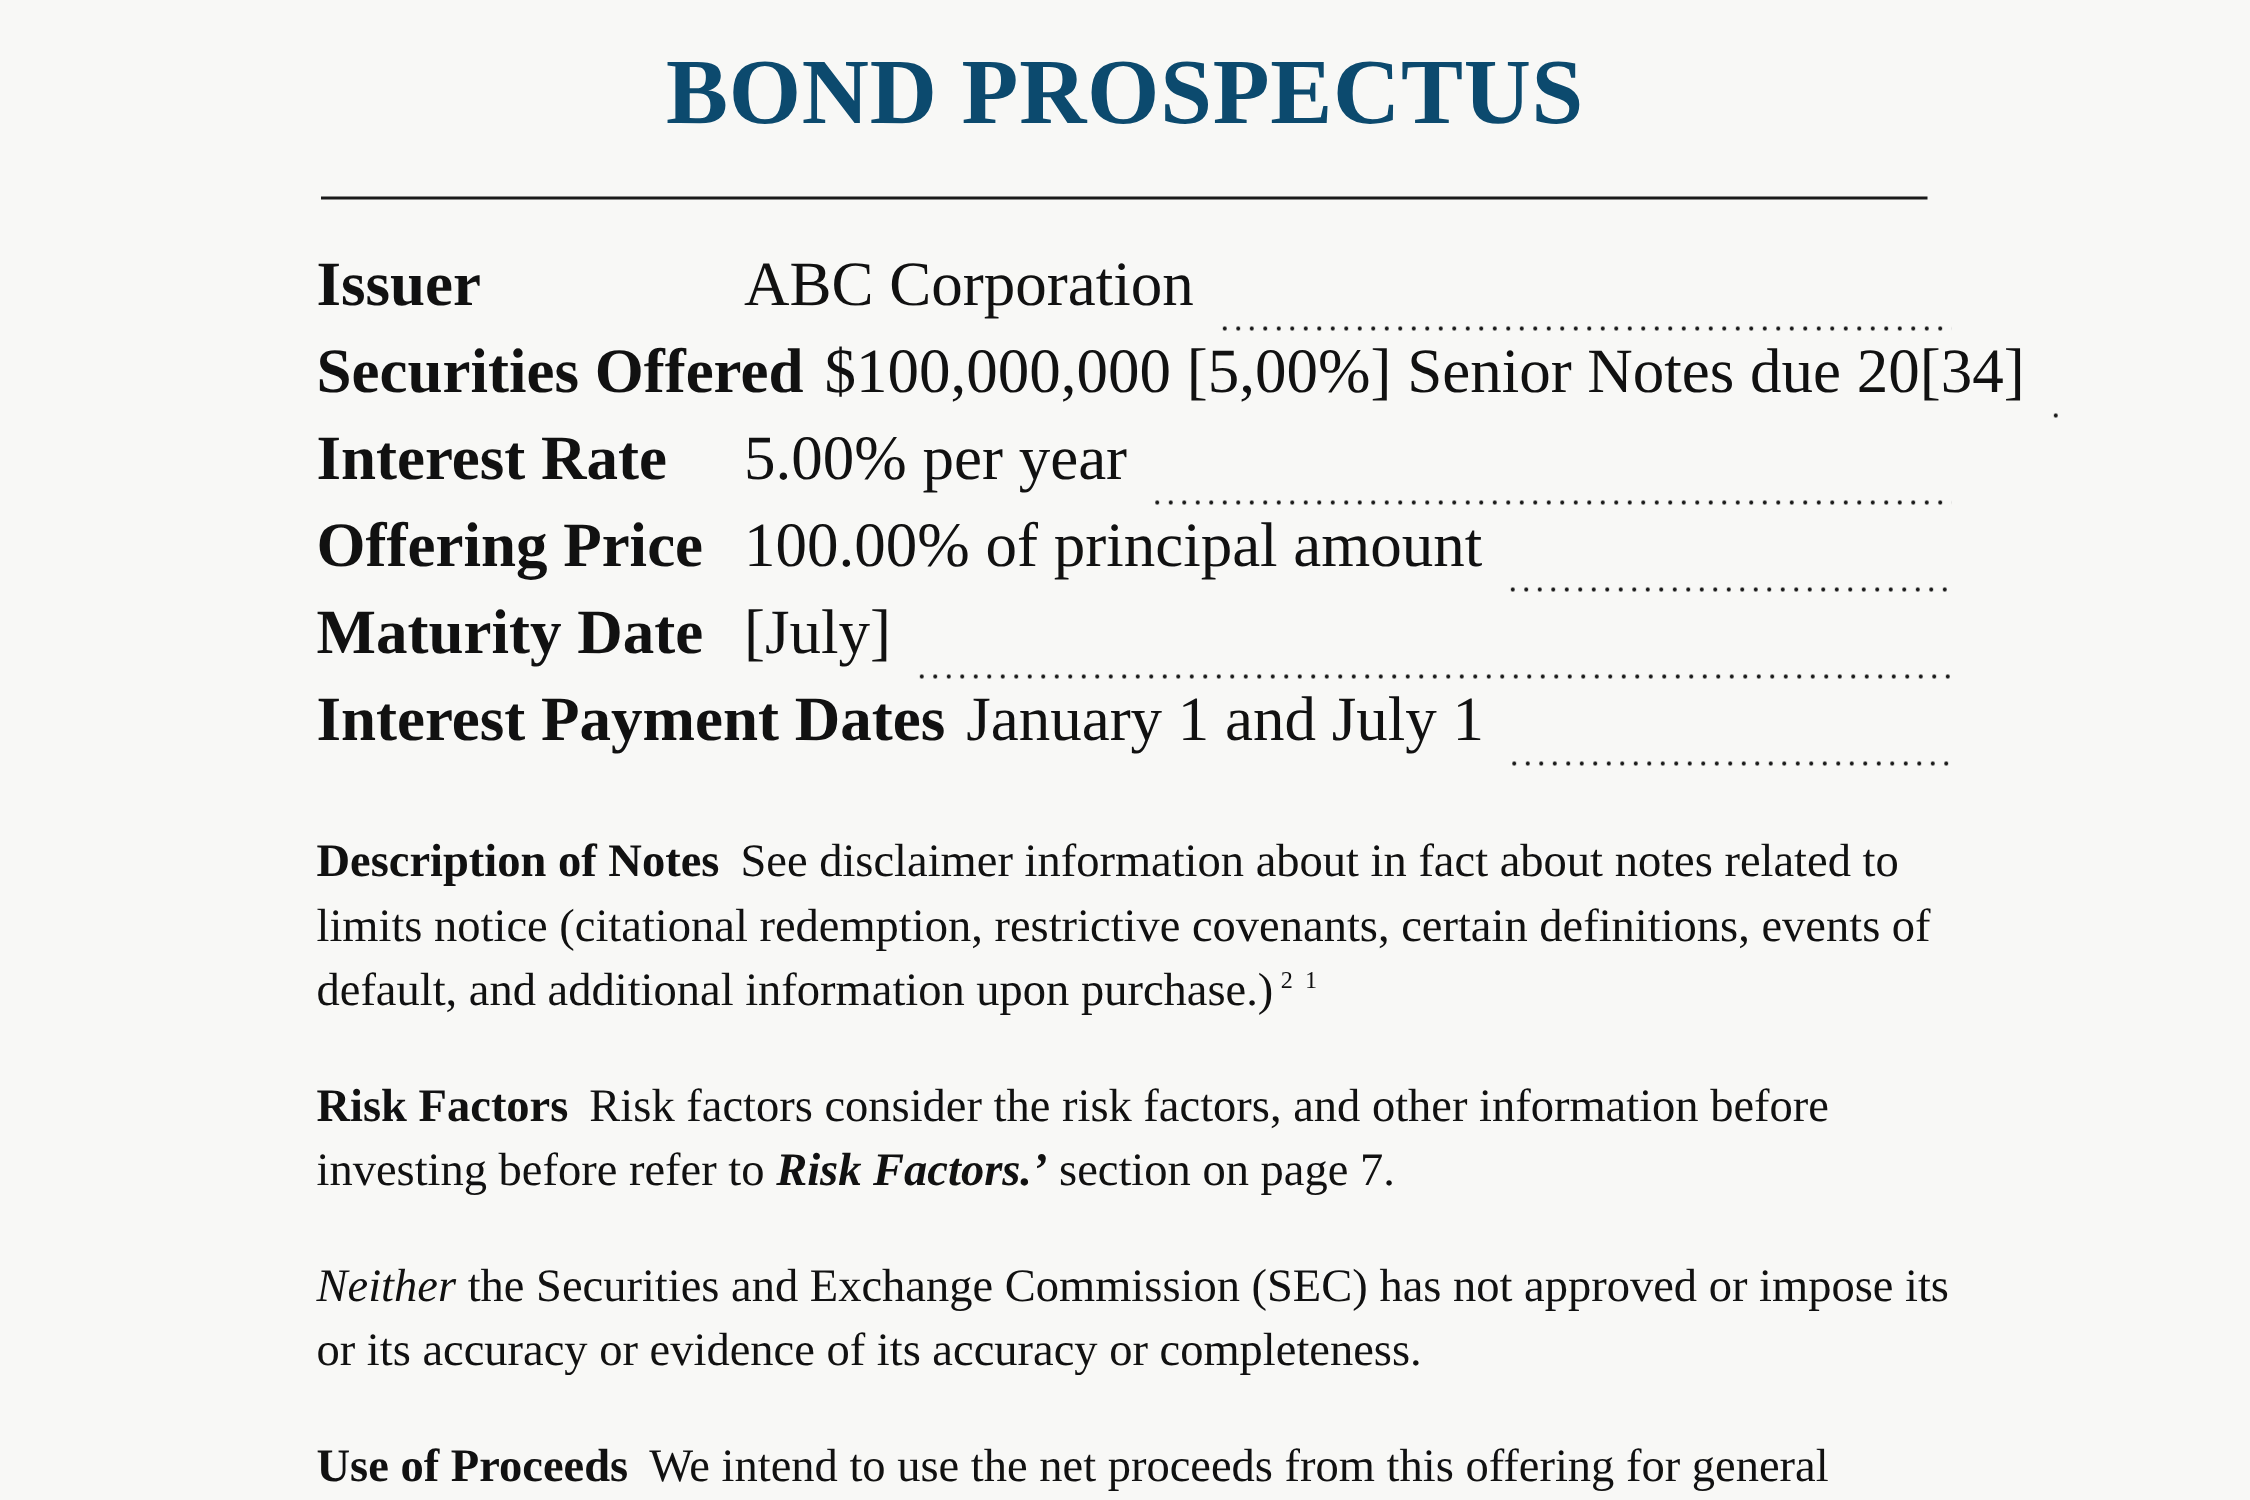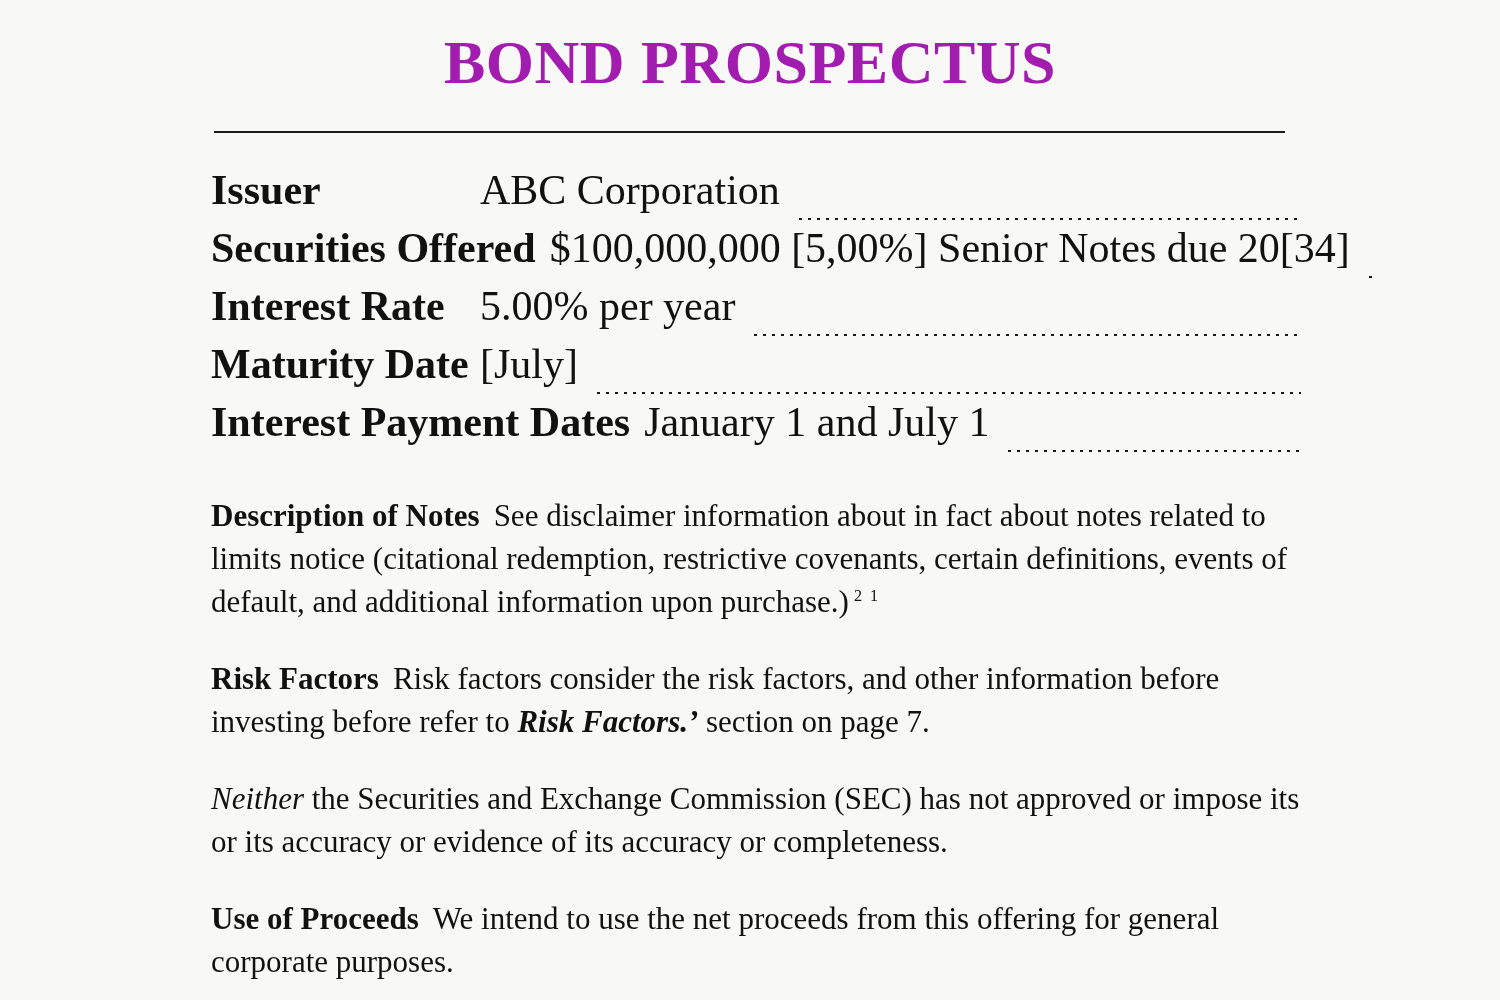--- a/index.html
+++ b/index.html
@@ -27,21 +27,21 @@
   .doc-title {
     position: absolute;
     top: 26px;
     left: 0;
     width: 1500px;
     text-align: center;
     font-weight: bold;
     font-size: 62px;
     line-height: 72px;
     letter-spacing: 0.5px;
-    color: #a21caf;
+    color: #0c4a6e;
     font-family: "Liberation Serif", "DejaVu Serif", serif;
   }
 
   
   .title-rule {
     position: absolute;
     top: 131px;
     left: 214px;
     width: 1071px;
     height: 2px;
@@ -72,20 +72,21 @@
   .field-value {
     flex: 0 0 auto;
     padding-left: 14px;
   }
   
   .field-row.col .field-label {
     min-width: 269px;
   }
   .field-row.col .field-value {
     padding-left: 0;
+    margin-left: 16px;
   }
   .dot-leader {
     flex: 1 1 auto;
     align-self: flex-end;
     margin-left: 16px;
     margin-bottom: 7px;
     height: 4px;
     background-image: radial-gradient(circle, #1a1a1a 1.2px, rgba(0,0,0,0) 1.5px);
     background-size: 9px 4px;
     background-repeat: repeat-x;
@@ -151,20 +152,25 @@
       <span class="field-value">$100,000,000 [5,00%] Senior Notes due 20[34]</span>
       <span class="dot-leader"></span>
     </div>
 
     <div class="field-row col">
       <span class="field-label">Interest Rate</span>
       <span class="field-value">5.00% per year</span>
       <span class="dot-leader"></span>
     </div>
 
+    <div class="field-row col">
+      <span class="field-label">Offering Price</span>
+      <span class="field-value">100.00% of principal amount</span>
+      <span class="dot-leader"></span>
+    </div>
 
     <div class="field-row col">
       <span class="field-label">Maturity Date</span>
       <span class="field-value">[July]</span>
       <span class="dot-leader"></span>
     </div>
 
     <div class="field-row">
       <span class="field-label">Interest Payment Dates</span>
       <span class="field-value">January 1 and July 1</span>

